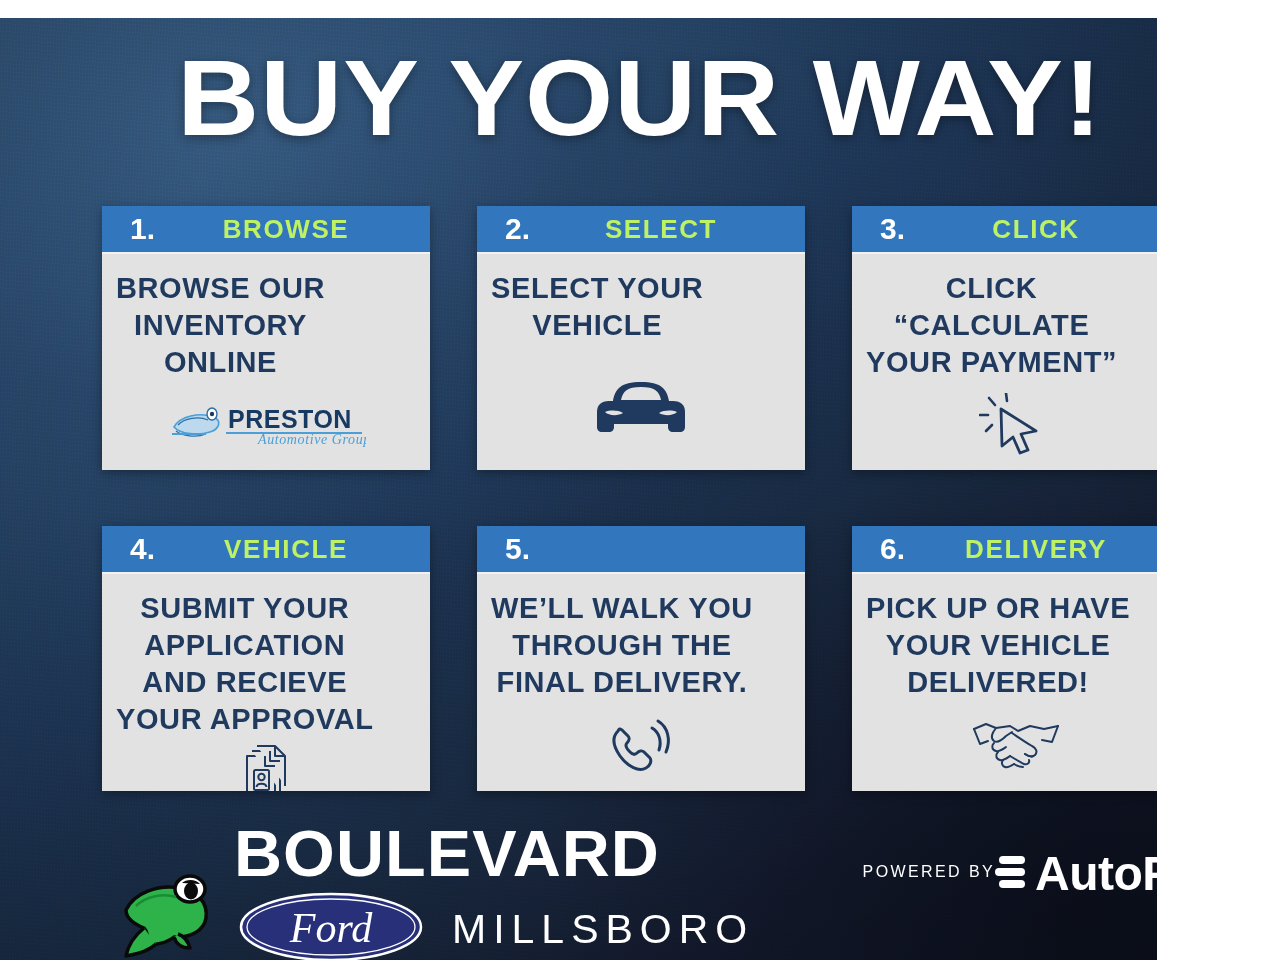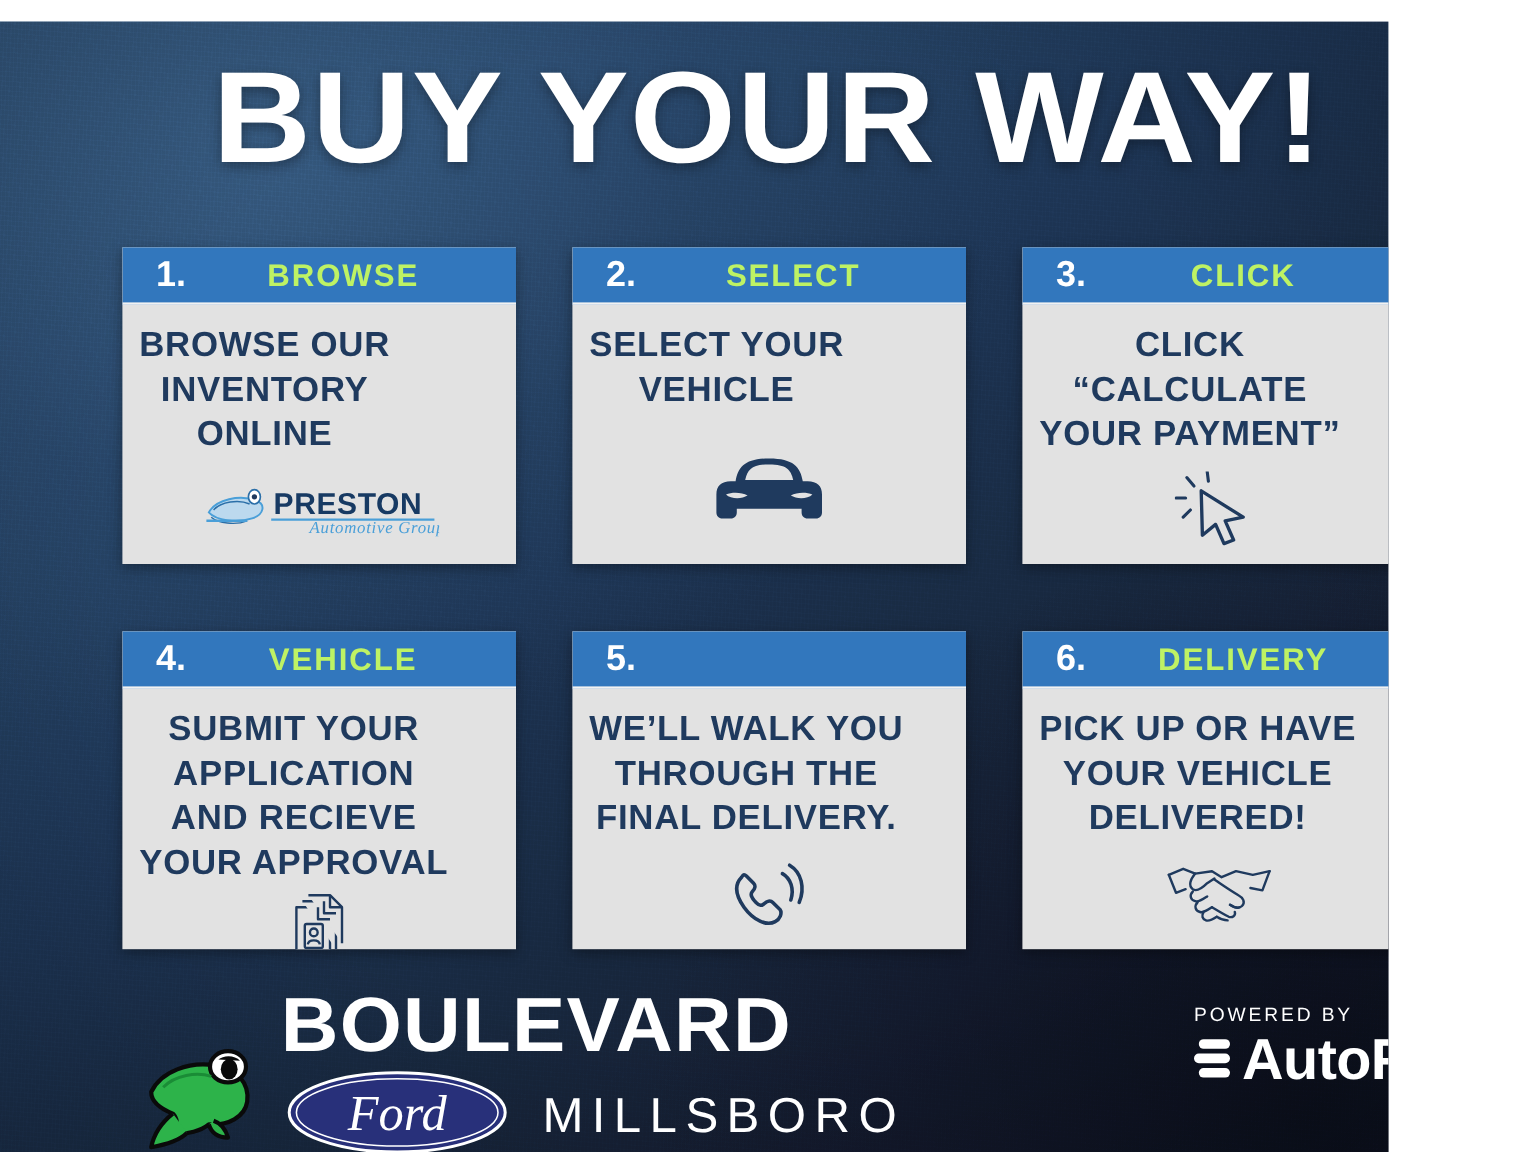--- a/index.html
+++ b/index.html
@@ -157,24 +157,24 @@
     padding-left: 4px;
   }
   .brand-city {
     color: #ffffff;
     font-size: 41px;
     font-weight: normal;
     letter-spacing: 7px;
   }
   .autofi {
     position: absolute;
-    right: 96px; top: 30px;
-    display: flex;
-    flex-direction: column;
-    align-items: flex-start;
+    right: 96px; top: 42px;
+    display: flex;
+    flex-direction: row;
+    align-items: center;
   }
   .autofi-pb {
     color: #ffffff;
     font-size: 16px;
     letter-spacing: 2.4px;
     font-weight: normal;
     margin-bottom: 4px;
   }
   .autofi-mark { display: flex; align-items: center; gap: 6px; }
   .autofi-word {

